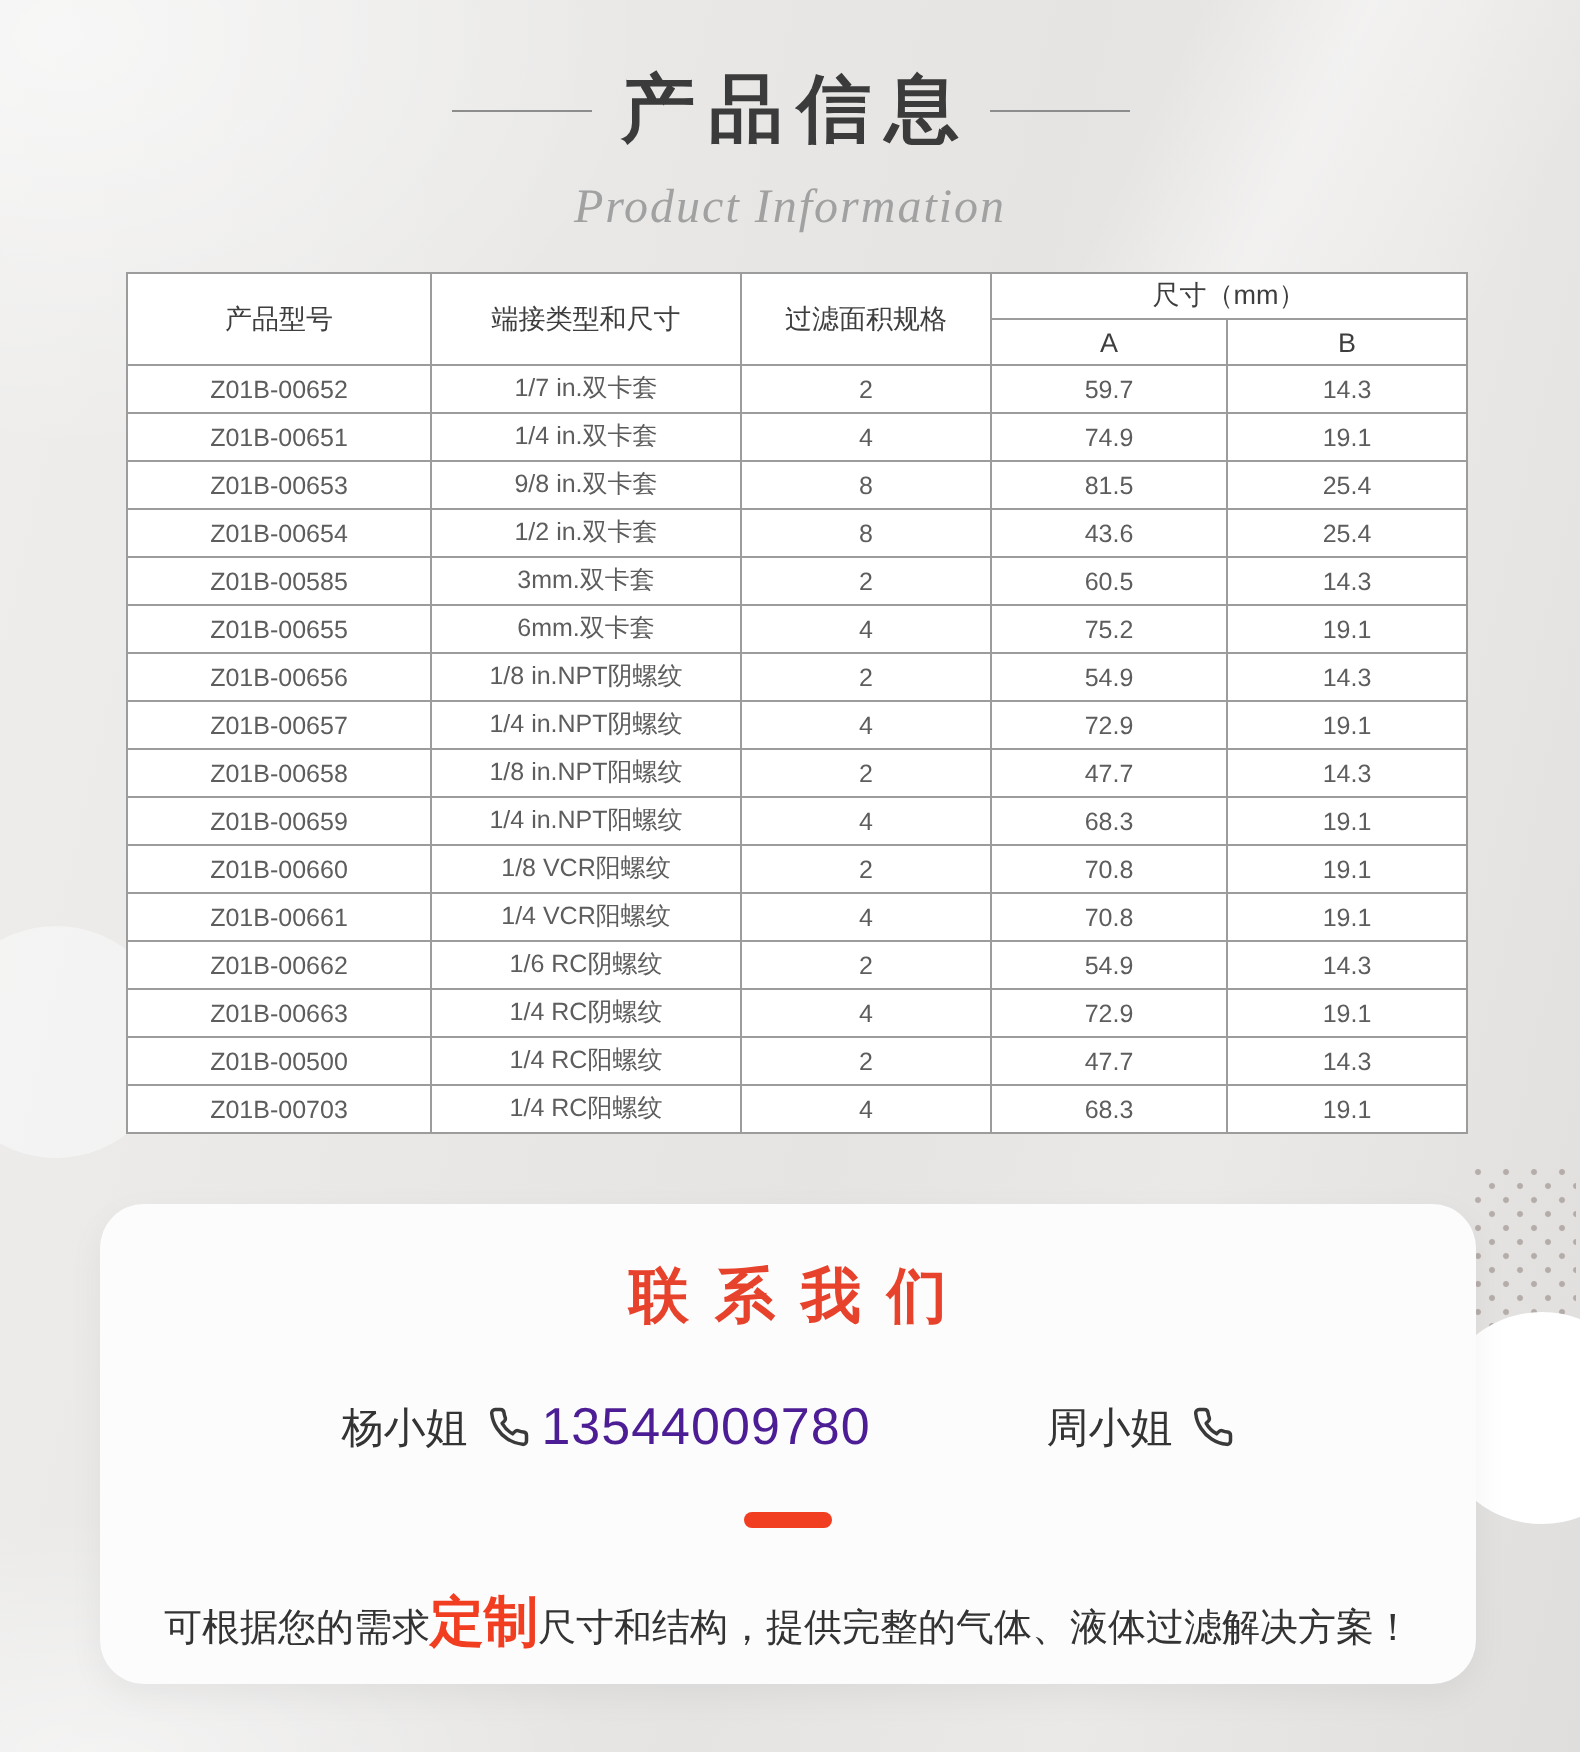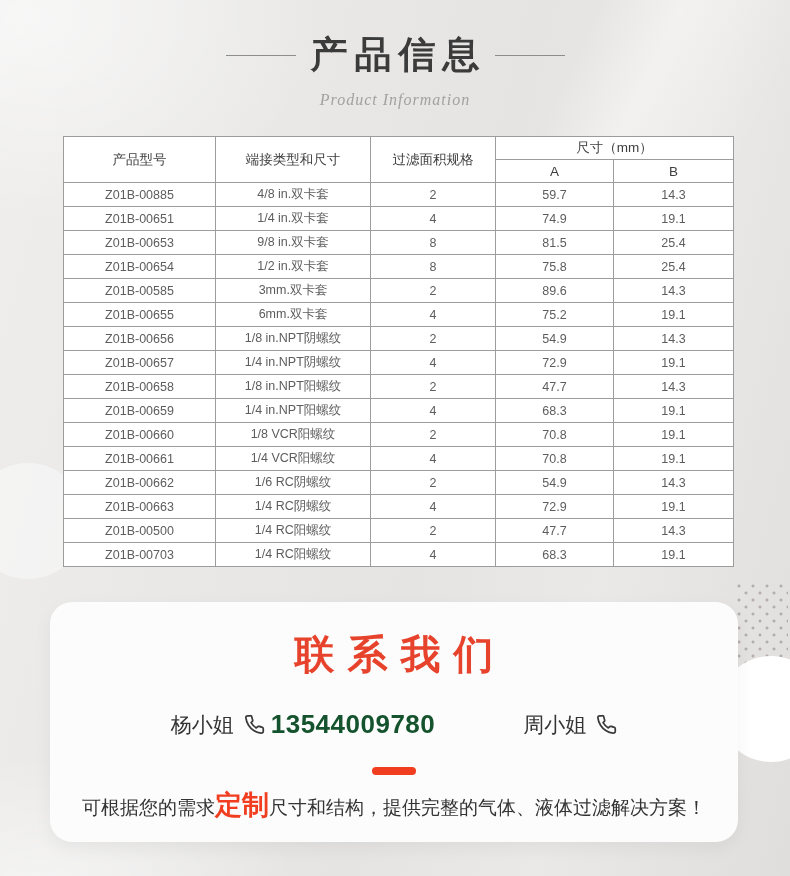--- a/index.html
+++ b/index.html
@@ -22,40 +22,40 @@
       radial-gradient(circle,rgba(158,148,144,.85) 1.2px,rgba(0,0,0,0) 1.8px);
     background-size:14px 14px,14px 14px;background-position:3px 2px,10px 9px;}
   .deco-circle-right{right:-34px;top:656px;width:106px;height:106px;border-radius:50%;background:#ffffff;}
   .deco-glow-bottom{left:-60px;bottom:-40px;width:360px;height:160px;
     background:radial-gradient(ellipse at 30% 80%,rgba(255,255,255,.5),rgba(255,255,255,0) 70%);}
   
   .title-row{position:absolute;top:33px;left:0;width:100%;display:flex;align-items:center;justify-content:center;gap:15px;z-index:2;}
   .title-line{width:70px;height:0;border-top:1px solid #8d8d8d;}
   .page-title{margin:0 -7px 0 0;font-size:37px;font-weight:bold;color:#3b3b3b;letter-spacing:7px;line-height:1.2;}
   .page-subtitle{position:absolute;top:91px;left:0;width:100%;text-align:center;z-index:2;
-    font-family:"Liberation Serif",serif;font-style:italic;font-size:16px;color:#a1a1a1;letter-spacing:1px;}
+    font-family:"Liberation Serif",serif;font-style:italic;font-size:24px;color:#a1a1a1;letter-spacing:1px;}
   
   .spec-table{position:absolute;left:63px;top:136px;width:670px;z-index:2;
     border-collapse:collapse;background:#ffffff;table-layout:fixed;padding-left:12px;}
   .spec-table th,.spec-table td{border:1px solid #9c9c9c;text-align:center;vertical-align:middle;padding:0;}
   .spec-table thead th{height:22px;font-size:13.5px;font-weight:normal;color:#3e3e3e;}
   .spec-table tbody td{height:23px;font-size:12.5px;color:#5d5d5d;}
   
   .contact-card{position:absolute;left:50px;top:602px;width:688px;height:240px;z-index:1;
     background:#fcfcfc;border-radius:22px;box-shadow:0 6px 18px rgba(0,0,0,.05);}
-  .contact-heading{margin:30px 0 0;text-align:center;font-size:40px;font-weight:bold;
+  .contact-heading{margin:30px 0 0;text-align:center;font-size:30px;font-weight:bold;
     color:var(--accent,#e7432c);letter-spacing:13px;text-indent:13px;line-height:1.1;}
   .contact-row{display:flex;justify-content:center;align-items:center;gap:88px;margin-top:33px;}
   .contact{display:flex;align-items:center;gap:6px;}
   .contact-name{font-size:21px;color:#343434;}
   .phone-icon{display:inline-flex;margin-left:4px;}
   .phone-icon svg{width:21px;height:21px;stroke:#3a3a3a;fill:none;stroke-width:2;stroke-linecap:round;stroke-linejoin:round;}
-  .contact-phone{font-size:26px;font-weight:bold;color:#14532d;letter-spacing:.5px;}
+  .contact-phone{font-size:26px;font-weight:normal;color:#4c1d95;letter-spacing:.5px;}
   .red-dash{width:44px;height:8px;border-radius:4px;background:var(--accent-bright,#f13d20);margin:27px auto 0;}
-  .custom-note{margin:12px 0 0;text-align:center;font-size:19px;color:#333333;line-height:1.4;}
+  .custom-note{margin:29px 0 0;text-align:center;font-size:19px;color:#333333;line-height:1.4;}
   .custom-note .highlight{font-size:27px;font-weight:bold;color:var(--accent-bright,#f13d20);}
 </style>
 </head>
 <body>
 
 <div class="page">
 
   <div class="deco deco-streak"></div>
   <div class="deco deco-circle-left"></div>
   <div class="deco deco-dots"></div>
@@ -84,22 +84,22 @@
         <th rowspan="2">过滤面积规格</th>
         <th colspan="2">尺寸（mm）</th>
       </tr>
       <tr>
         <th>A</th>
         <th>B</th>
       </tr>
     </thead>
     <tbody id="spec-tbody">
         <tr>
-    <td>Z01B-00885</td>
-    <td>4/8 in.双卡套</td>
+    <td>Z01B-00652</td>
+    <td>1/7 in.双卡套</td>
     <td>2</td>
     <td>59.7</td>
     <td>14.3</td>
   </tr>
         <tr>
     <td>Z01B-00651</td>
     <td>1/4 in.双卡套</td>
     <td>4</td>
     <td>74.9</td>
     <td>19.1</td>
@@ -108,28 +108,28 @@
     <td>Z01B-00653</td>
     <td>9/8 in.双卡套</td>
     <td>8</td>
     <td>81.5</td>
     <td>25.4</td>
   </tr>
         <tr>
     <td>Z01B-00654</td>
     <td>1/2 in.双卡套</td>
     <td>8</td>
-    <td>75.8</td>
+    <td>43.6</td>
     <td>25.4</td>
   </tr>
         <tr>
     <td>Z01B-00585</td>
     <td>3mm.双卡套</td>
     <td>2</td>
-    <td>89.6</td>
+    <td>60.5</td>
     <td>14.3</td>
   </tr>
         <tr>
     <td>Z01B-00655</td>
     <td>6mm.双卡套</td>
     <td>4</td>
     <td>75.2</td>
     <td>19.1</td>
   </tr>
         <tr>

